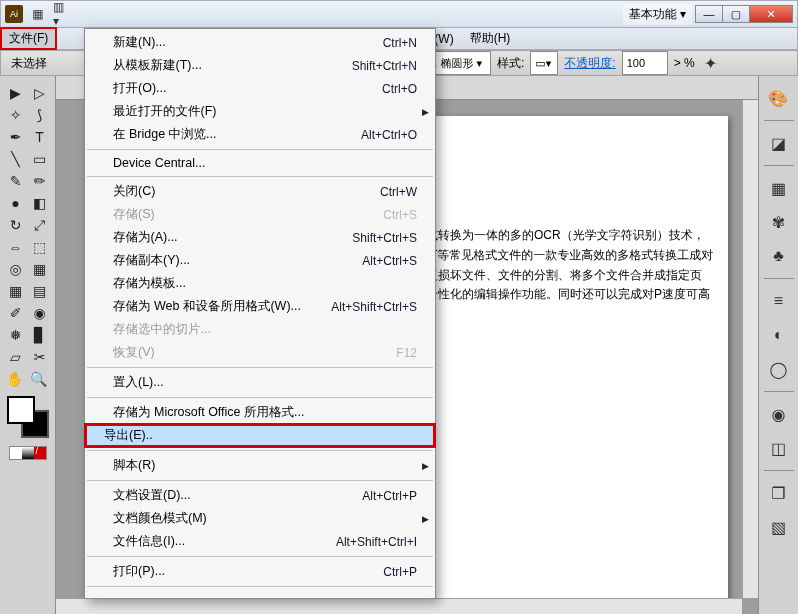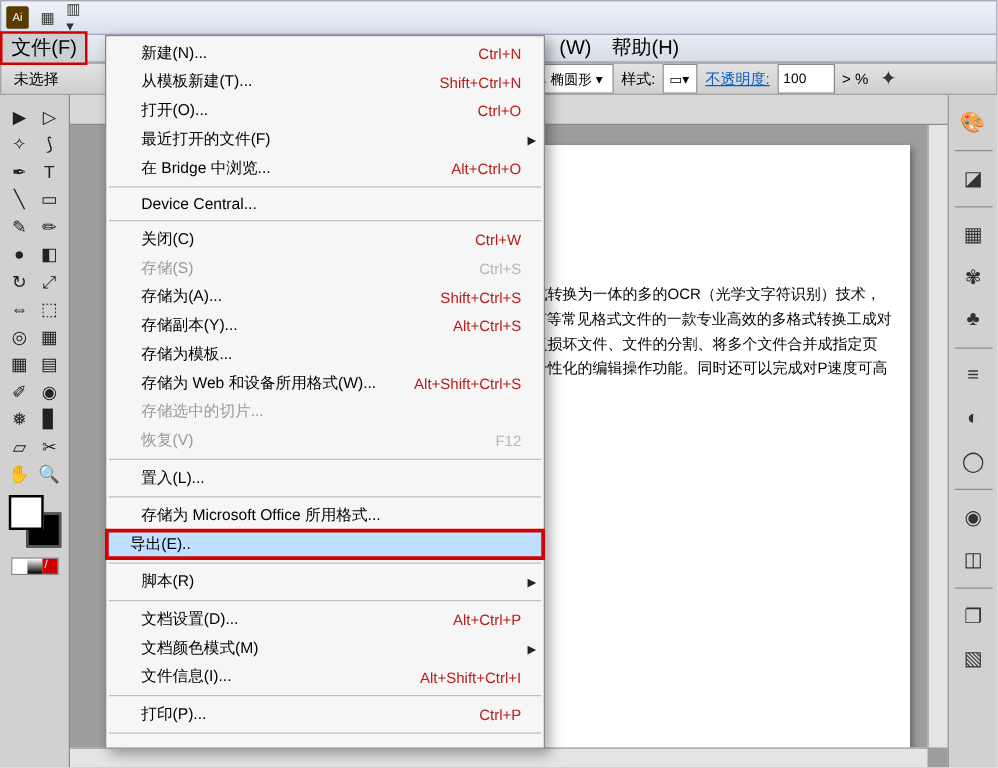--- a/index.html
+++ b/index.html
@@ -13,21 +13,21 @@
   .title-right { display: flex; align-items: center; gap: 4px; }
   .workspace-dd { background: rgba(255,255,255,0.4); padding: 2px 6px; border-radius: 2px; font-size: 12px; }
   .win-btns { display: flex; }
   .win-btn { width: 28px; height: 18px; display: flex; align-items: center; justify-content: center; border: 1px solid #888; margin-left: -1px; font-size: 11px; }
   .win-min { background: linear-gradient(#f3f6fb,#cfd9e6); }
   .win-max { background: linear-gradient(#f3f6fb,#cfd9e6); }
   .win-close { background: linear-gradient(#f08060,#c9332a); color: #fff; width:44px;}
 
   
   .menubar { height: 22px; background: linear-gradient(#e6ecf3,#d6dde6); display: flex; align-items: center; border: 1px solid #aab; border-top:none; }
-  .menubar-item { padding: 2px 8px; font-size: 16px; }
+  .menubar-item { padding: 2px 8px; font-size: 12px; }
   .menubar-item.active { outline: 2px solid #d40101; outline-offset: -1px; background: #cccfd3; }
 
   
   .controlbar { height: 26px; background: linear-gradient(#e3e3e3,#cfcfcf); display: flex; align-items: center; border: 1px solid #a5a5a5; font-size: 12px; gap: 6px; padding: 0 6px; }
   .controlbar .noselect { padding: 19px 4px; }
   .controlbar .lbl { white-space: nowrap; }
   .cb-input { height: 24px; border: 1px solid #8a8a8a; background: #fff; display: inline-flex; align-items: center; padding: 4px 4px; font-size: 11px; }
   .cb-input.small { width: 46px; }
   .cb-input.med { width: 80px; }
   .cb-link { color: #0a5cc1; text-decoration: underline; }
@@ -56,33 +56,41 @@
 
   
   .dropdown { position: absolute; top: 28px; left: 84px; width: 352px; background: #f6f6f6; border: 1px solid #8a8a8a; box-shadow: 4px 4px 10px rgba(0,0,0,0.35); z-index: 100; padding: 2px 0; }
   .dd-item { display: flex; justify-content: space-between; align-items: center; padding: 3px 18px 3px 28px; font-size: 12.5px; color: #000; white-space: nowrap; }
   .dd-item.has-sub::after { content: "▶"; font-size: 9px; color: #222; position: absolute; right: 6px; }
   .dd-item.disabled { color: #9a9a9a; }
   .dd-sep { height: 1px; background: #c0c0c0; margin: 3px 2px; }
   .dd-item.hover { background: #bfe0ff; padding-left: 19px; }
   .dd-item.hover.highlight { outline: 3px solid #d40101; outline-offset: -2px; }
   .dd-item { position: relative; }
-  .dd-shortcut { color: #b91c1c; font-size: 12px; }
+  .dd-shortcut { color: #0f172a; font-size: 12px; }
   .dd-item.disabled .dd-shortcut { color: #b6b6b6; }
 </style>
 </head>
 <body>
 
 <div class="titlebar">
   <div class="title-left">
     <div class="ai-logo">Ai</div>
     <span class="panel-icon" style="width:18px;height:18px;font-size:12px">▦</span>
     <span class="panel-icon" style="width:18px;height:18px;font-size:12px">▥ ▾</span>
   </div>
   <div class="title-spacer"></div>
+  <div class="title-right">
+    <div class="workspace-dd">基本功能 ▾</div>
+    <div class="win-btns">
+      <div class="win-btn win-min">—</div>
+      <div class="win-btn win-max">▢</div>
+      <div class="win-btn win-close">✕</div>
+    </div>
+  </div>
 </div>
 
 <div class="menubar">
   <div class="menubar-item active">文件(F)</div>
   <div style="flex:0 0 370px"></div>
   <div class="menubar-item">(W)</div>
   <div class="menubar-item">帮助(H)</div>
 </div>
 
 <div class="controlbar">

